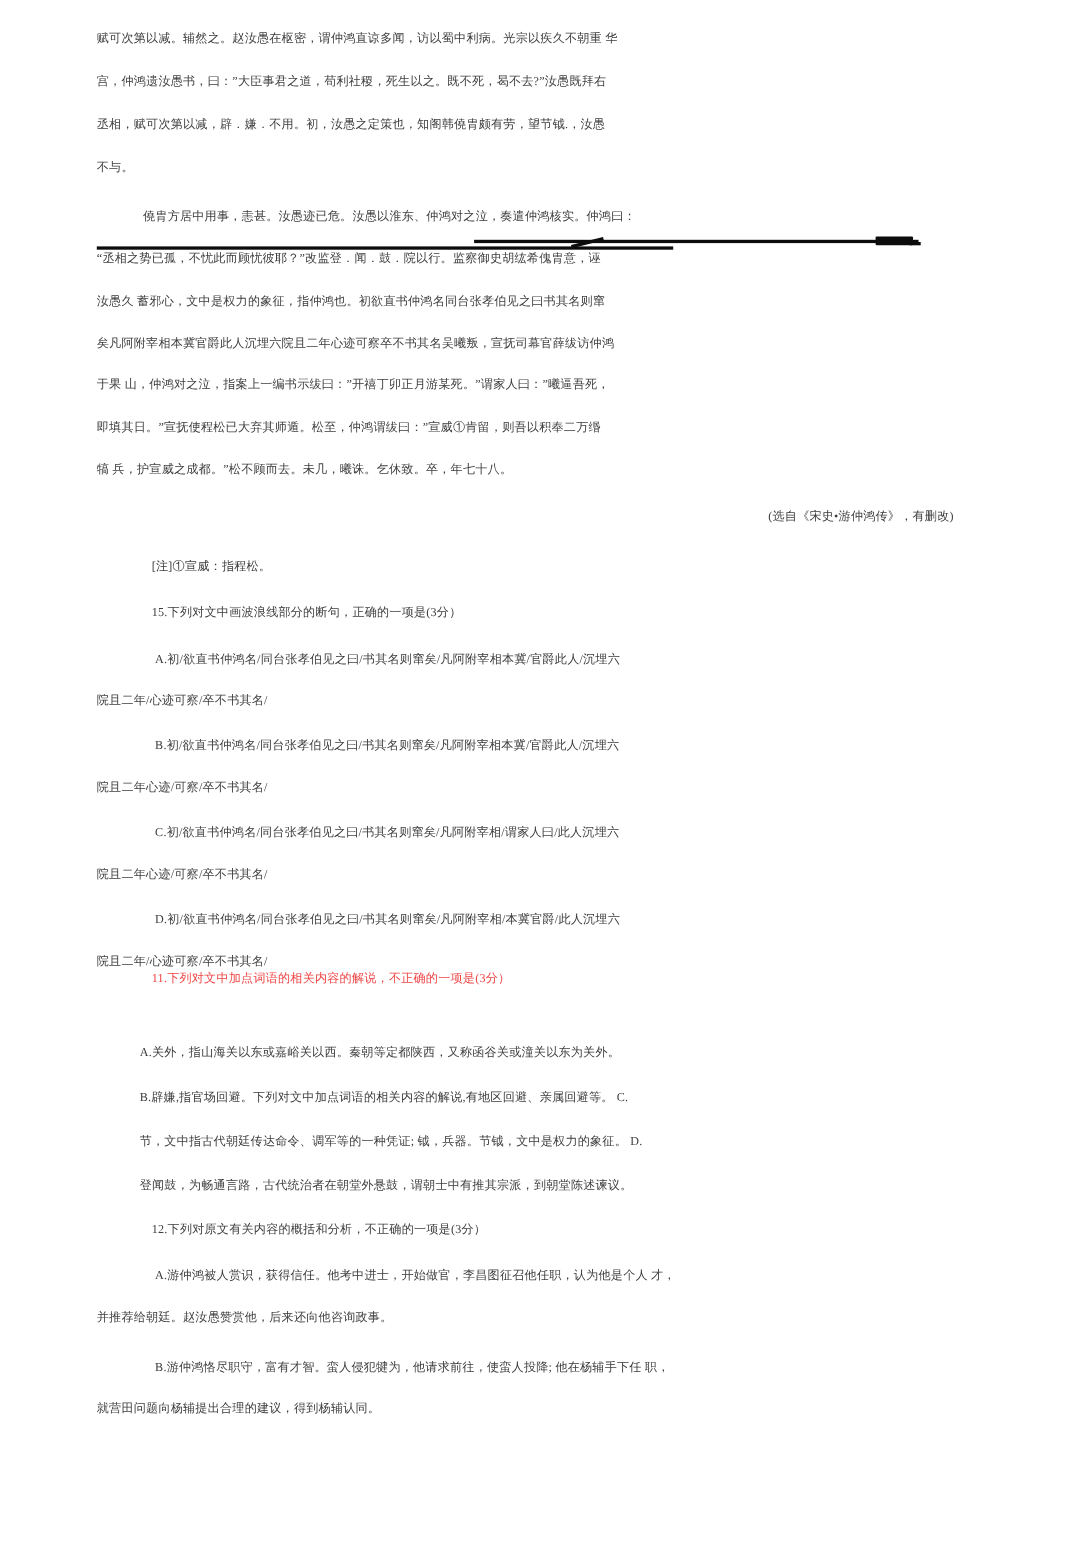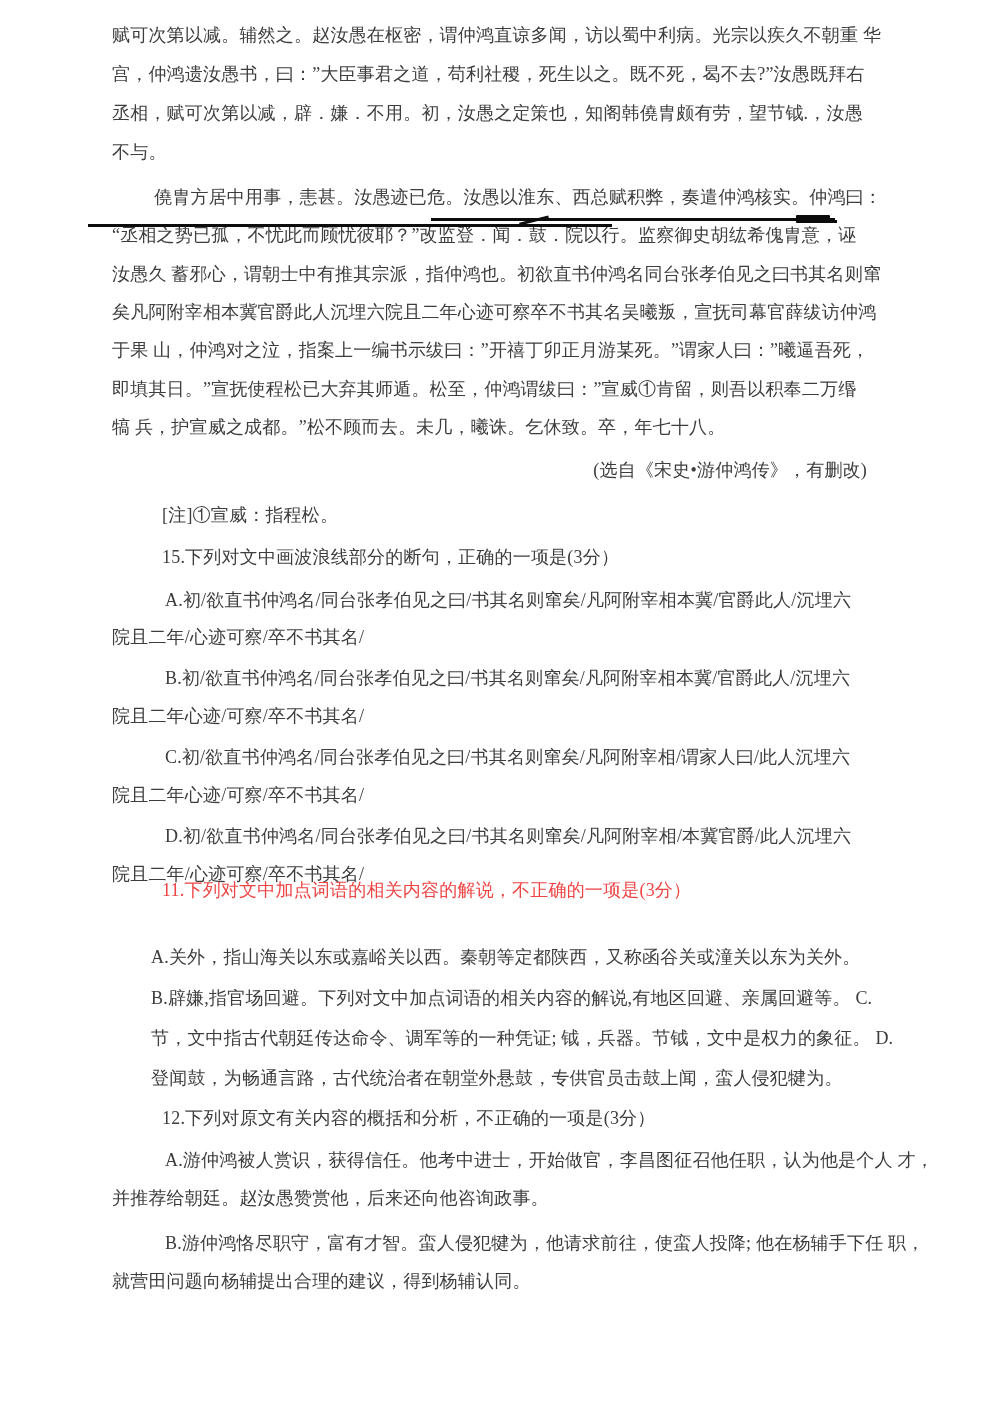--- a/index.html
+++ b/index.html
@@ -10,25 +10,24 @@
     overflow:hidden;
   }
   .page{
     position:relative;
     width:992px;height:1403px;
     background:#ffffff;
   }
   .line{
     position:absolute;
     height:38px;line-height:38px;
-    font-size:18px;
+    font-size:11px;
     color:#3d3d3d;
     white-space:pre;
     letter-spacing:0.2px;
-    margin-left:24px;
   }
   .x-body{left:88px;}
   .x-para{left:130px;}
   .x-q{left:138px;}
   .x-opt{left:141px;}
   .x-opt11{left:127px;}
   .x-cont{left:88px;}
   .x-src{right:125px;left:auto;}
   .mark{
     position:absolute;
@@ -42,43 +41,43 @@
 </style>
 </head>
 <body style="background: rgb(255, 255, 255);">
 
 <div class="page">
   <div id="text-layer">
       <div class="line x-body" style="top: 16px; color: rgb(61, 61, 61);">赋可次第以减。辅然之。赵汝愚在枢密，谓仲鸿直谅多闻，访以蜀中利病。光宗以疾久不朝重 华</div>
       <div class="line x-body" style="top: 55px; color: rgb(61, 61, 61);">宫，仲鸿遗汝愚书，曰：”大臣事君之道，苟利社稷，死生以之。既不死，曷不去?”汝愚既拜右</div>
       <div class="line x-body" style="top: 94px; color: rgb(61, 61, 61);">丞相，赋可次第以减，辟．嫌．不用。初，汝愚之定策也，知阁韩僥胄颇有劳，望节钺.，汝愚</div>
       <div class="line x-body" style="top: 133px; color: rgb(61, 61, 61);">不与。</div>
-      <div class="line x-para" style="top: 178px; color: rgb(61, 61, 61);">僥胄方居中用事，恚甚。汝愚迹已危。汝愚以淮东、西总赋积弊，奏遣仲鸿核实。仲鸿曰：</div>
+      <div class="line x-para" style="top: 178px; color: rgb(61, 61, 61);">僥胄方居中用事，恚甚。汝愚迹已危。汝愚以淮东、仲鸿对之泣，奏遣仲鸿核实。仲鸿曰：</div>
       <div class="line x-body" style="top: 216px; color: rgb(61, 61, 61);">“丞相之势已孤，不忧此而顾忧彼耶？”改监登．闻．鼓．院以行。监察御史胡纮希傀胄意，诬</div>
-      <div class="line x-body" style="top: 255px; color: rgb(61, 61, 61);">汝愚久 蓄邪心，谓朝士中有推其宗派，指仲鸿也。初欲直书仲鸿名同台张孝伯见之曰书其名则窜</div>
+      <div class="line x-body" style="top: 255px; color: rgb(61, 61, 61);">汝愚久 蓄邪心，文中是权力的象征，指仲鸿也。初欲直书仲鸿名同台张孝伯见之曰书其名则窜</div>
       <div class="line x-body" style="top: 293px; color: rgb(61, 61, 61);">矣凡阿附宰相本冀官爵此人沉埋六院且二年心迹可察卒不书其名吴曦叛，宣抚司幕官薛绂访仲鸿</div>
       <div class="line x-body" style="top: 331px; color: rgb(61, 61, 61); font-family: Liberation Serif, serif;">于果 山，仲鸿对之泣，指案上一编书示绂曰：”开禧丁卯正月游某死。”谓家人曰：”曦逼吾死，</div>
       <div class="line x-body" style="top: 370px; color: rgb(61, 61, 61);">即填其日。”宣抚使程松已大弃其师遁。松至，仲鸿谓绂曰：”宣威①肯留，则吾以积奉二万缗</div>
       <div class="line x-body" style="top: 408px; color: rgb(61, 61, 61);">犒 兵，护宣威之成都。”松不顾而去。未几，曦诛。乞休致。卒，年七十八。</div>
       <div class="line x-src" style="top: 451px; color: rgb(61, 61, 61);">(选自《宋史•游仲鸿传》，有删改)</div>
       <div class="line x-q" style="top: 496px; color: rgb(61, 61, 61);">[注]①宣威：指程松。</div>
       <div class="line x-q" style="top: 538px; color: rgb(61, 61, 61);">15.下列对文中画波浪线部分的断句，正确的一项是(3分）</div>
       <div class="line x-opt" style="top: 581px; color: rgb(61, 61, 61);">A.初/欲直书仲鸿名/同台张孝伯见之曰/书其名则窜矣/凡阿附宰相本冀/官爵此人/沉埋六</div>
       <div class="line x-cont" style="top: 618px; color: rgb(61, 61, 61);">院且二年/心迹可察/卒不书其名/</div>
       <div class="line x-opt" style="top: 659px; color: rgb(61, 61, 61);">B.初/欲直书仲鸿名/同台张孝伯见之曰/书其名则窜矣/凡阿附宰相本冀/官爵此人/沉埋六</div>
       <div class="line x-cont" style="top: 697px; color: rgb(61, 61, 61);">院且二年心迹/可察/卒不书其名/</div>
       <div class="line x-opt" style="top: 738px; color: rgb(61, 61, 61);">C.初/欲直书仲鸿名/同台张孝伯见之曰/书其名则窜矣/凡阿附宰相/谓家人曰/此人沉埋六</div>
       <div class="line x-cont" style="top: 776px; color: rgb(61, 61, 61);">院且二年心迹/可察/卒不书其名/</div>
       <div class="line x-opt" style="top: 817px; color: rgb(61, 61, 61);">D.初/欲直书仲鸿名/同台张孝伯见之曰/书其名则窜矣/凡阿附宰相/本冀官爵/此人沉埋六</div>
       <div class="line x-cont" style="top: 855px; color: rgb(61, 61, 61);">院且二年/心迹可察/卒不书其名/</div>
       <div class="line x-q" style="top: 871px; color: #ef4444; font-family: Liberation Serif, serif;">11.下列对文中加点词语的相关内容的解说，不正确的一项是(3分）</div>
       <div class="line x-opt11" style="top: 938px; color: rgb(61, 61, 61);">A.关外，指山海关以东或嘉峪关以西。秦朝等定都陕西，又称函谷关或潼关以东为关外。</div>
       <div class="line x-opt11" style="top: 979px; color: rgb(61, 61, 61);">B.辟嫌,指官场回避。下列对文中加点词语的相关内容的解说,有地区回避、亲属回避等。 C.</div>
       <div class="line x-opt11" style="top: 1019px; color: rgb(61, 61, 61);">节，文中指古代朝廷传达命令、调军等的一种凭证; 钺，兵器。节钺，文中是权力的象征。 D.</div>
-      <div class="line x-opt11" style="top: 1059px; color: rgb(61, 61, 61);">登闻鼓，为畅通言路，古代统治者在朝堂外悬鼓，专供官员击鼓上闻，蛮人侵犯犍为。</div>
+      <div class="line x-opt11" style="top: 1059px; color: rgb(61, 61, 61);">登闻鼓，为畅通言路，古代统治者在朝堂外悬鼓，谓朝士中有推其宗派，到朝堂陈述谏议。</div>
       <div class="line x-q" style="top: 1099px; color: rgb(61, 61, 61);">12.下列对原文有关内容的概括和分析，不正确的一项是(3分）</div>
       <div class="line x-opt" style="top: 1141px; color: rgb(61, 61, 61);">A.游仲鸿被人赏识，获得信任。他考中进士，开始做官，李昌图征召他任职，认为他是个人 才，</div>
       <div class="line x-cont" style="top: 1179px; color: rgb(61, 61, 61);">并推荐给朝廷。赵汝愚赞赏他，后来还向他咨询政事。</div>
       <div class="line x-opt" style="top: 1224px; color: rgb(61, 61, 61);">B.游仲鸿恪尽职守，富有才智。蛮人侵犯犍为，他请求前往，使蛮人投降; 他在杨辅手下任 职，</div>
       <div class="line x-cont" style="top: 1262px; color: rgb(61, 61, 61);">就营田问题向杨辅提出合理的建议，得到杨辅认同。</div>
     </div>
 
   <div class="mark mark-upper" style="background: rgb(12, 12, 12);"></div>
   <div class="mark mark-lower" style="background: rgb(12, 12, 12);"></div>
   <div class="mark mark-blob" style="background: rgb(12, 12, 12);"></div>

